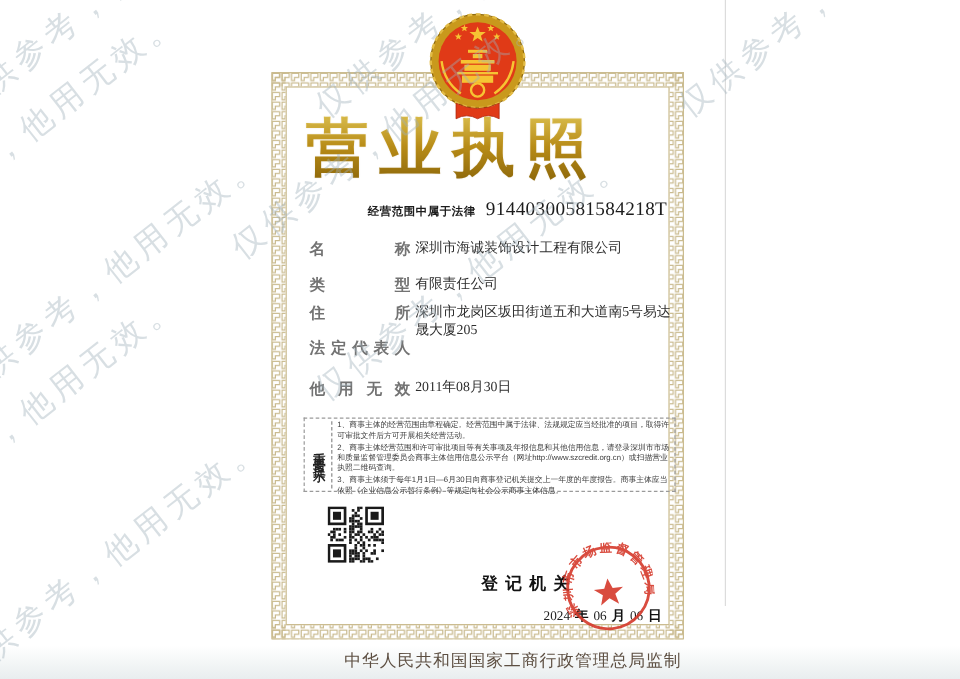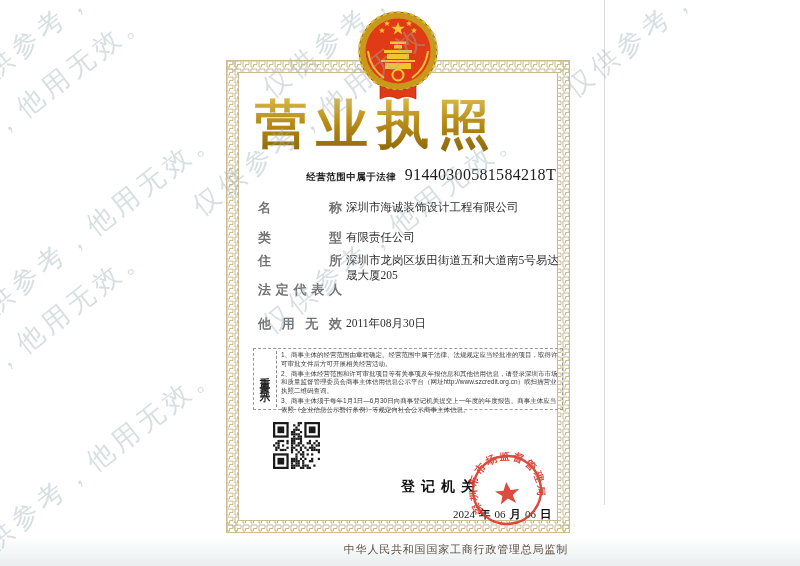--- a/index.html
+++ b/index.html
@@ -51,21 +51,21 @@
   
   .qr{position:absolute;left:273px;top:422px;width:47px;height:47px;z-index:4;background:#fff;}
 
   
   .registrar{position:absolute;left:401px;top:478px;z-index:4;font-weight:bold;font-size:14px;
       color:#111;letter-spacing:6px;white-space:nowrap;}
   .date-line{position:absolute;left:451px;top:504px;z-index:4;white-space:nowrap;}
   .date-num{font-family:"Liberation Serif",serif;font-size:11px;color:#222;margin:0 2px;}
   .date-unit{font-weight:bold;font-size:11.5px;color:#111;margin:0 2px;}
   .seal{position:absolute;left:469px;top:452px;z-index:5;opacity:.9;transform:rotate(-6deg);}
-  .footer{position:absolute;right:232px;top:542px;z-index:4;font-size:11px;color:#5d4f42;letter-spacing:.8px;}
+  .footer{position:absolute;right:232px;top:542px;z-index:4;font-size:14px;color:#5d4f42;letter-spacing:.8px;}
 
   
   #wm-layer{position:absolute;left:0;top:0;width:800px;height:566px;z-index:6;pointer-events:none;overflow:hidden;}
   .wm-line{position:absolute;width:1500px;transform:rotate(-38deg);transform-origin:0 0;
       font-size:27px;letter-spacing:5px;color:#9fb0ba;opacity:.40;white-space:nowrap;
       font-family:"Liberation Sans",sans-serif;}
 </style>
 </head>
 <body>
 

